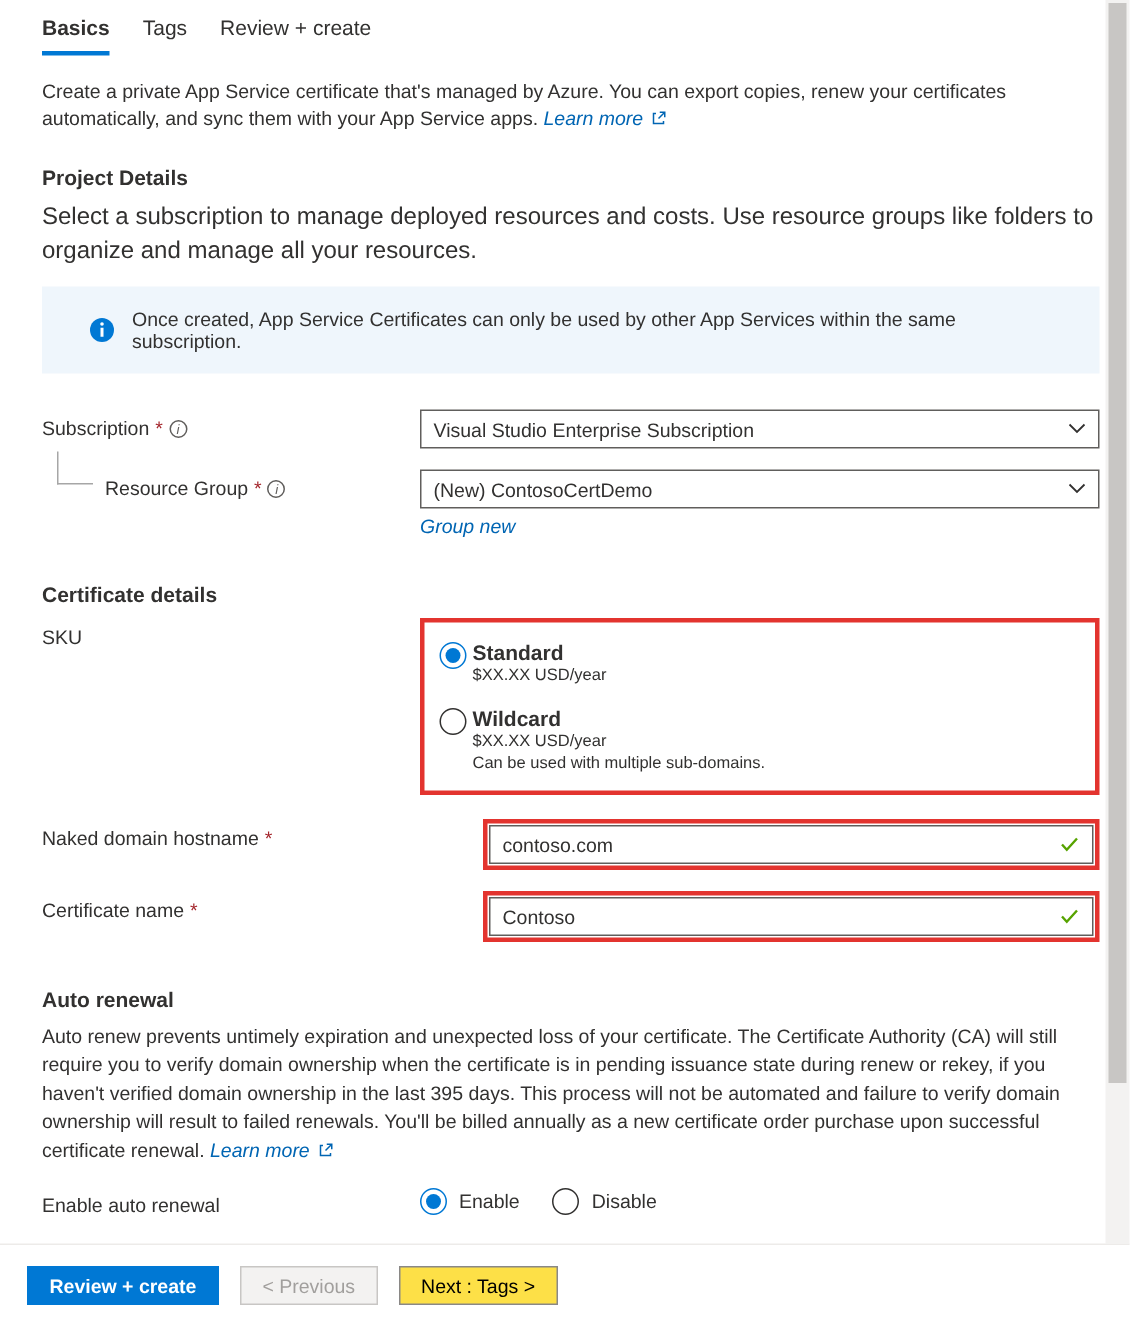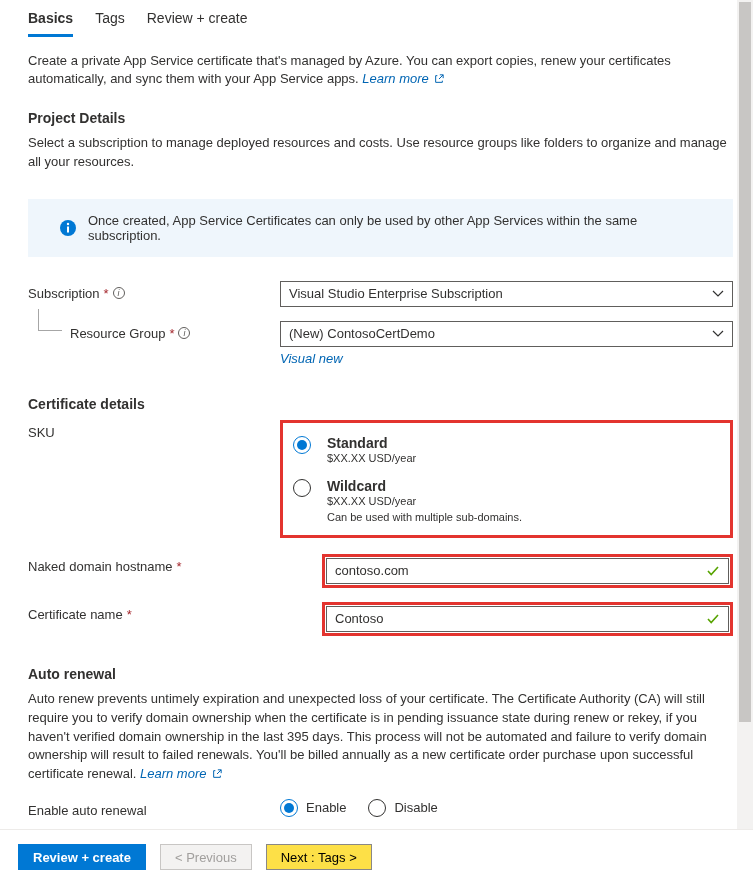--- a/index.html
+++ b/index.html
@@ -41,21 +41,21 @@
       margin-bottom: 22px;
     }
     .link { color: #0065b3; text-decoration: none; cursor: pointer; font-style: italic; }
     .ext-icon {
       display: inline-block;
       width: 10px; height: 10px;
       margin-left: 2px;
       vertical-align: -1px;
     }
     h3.section { font-size: 14px; font-weight: 600; margin-bottom: 8px; }
-    .section-desc { font-size: 13px; line-height: 1.4; margin-bottom: 28px; }
+    .section-desc { font-size: 16px; line-height: 1.4; margin-bottom: 12px; }
 
     .info-box {
       display: flex;
       align-items: center;
       gap: 12px;
       background: #eff6fc;
       padding: 14px 32px;
       margin-bottom: 24px;
       font-size: 13px;
     }
@@ -121,21 +121,21 @@
     .create-new { display: inline-block; margin-top: 4px; font-size: 13px; }
 
     .cert-details { margin-top: 30px; }
 
     .radio-group-box {
       border: 3px solid #e3342f;
       padding: 8px 10px 10px 10px;
     }
     .radio-item {
       display: flex;
-      gap: 16px;
+      gap: 4px;
       padding: 4px 0 8px 0;
     }
     .radio-item:last-child { padding-bottom: 0; }
     .radio-circle {
       width: 18px; height: 18px;
       border: 1px solid #323130;
       border-radius: 50%;
       flex-shrink: 0;
       margin-top: 1px;
       position: relative;
@@ -285,21 +285,21 @@
       <span class="req">*</span>
       <span class="hint-icon">i</span>
     </div>
     <div class="form-control">
       <div class="select-box">
         <span>(New) ContosoCertDemo</span>
         <svg class="chevron" viewBox="0 0 12 8">
             <path fill="none" stroke="#323130" stroke-width="1.2" d="M1 1l5 5 5-5"></path>
           </svg>
       </div>
-      <a class="link create-new">Visual new</a>
+      <a class="link create-new">Group new</a>
     </div>
   </div>
 
   <div class="cert-details">
     <h3 class="section">Certificate details</h3>
 
     <div class="form-row">
       <div class="form-label">SKU</div>
       <div class="form-control">
         <div class="radio-group-box">

